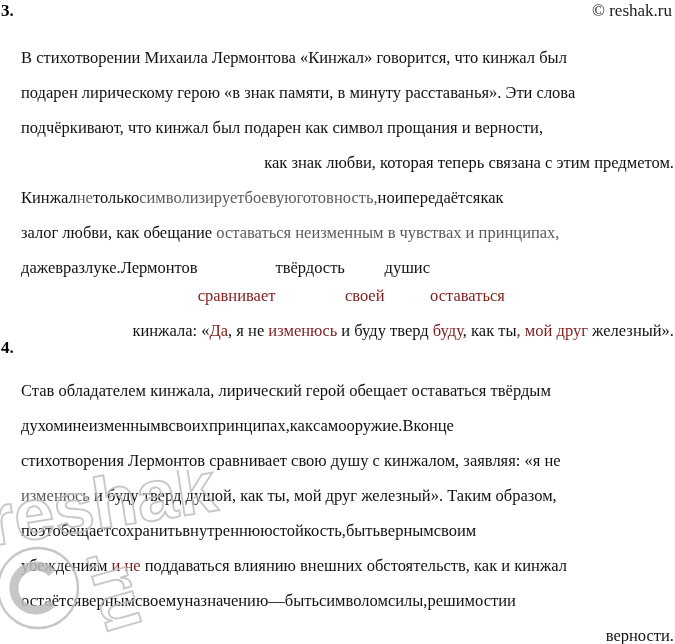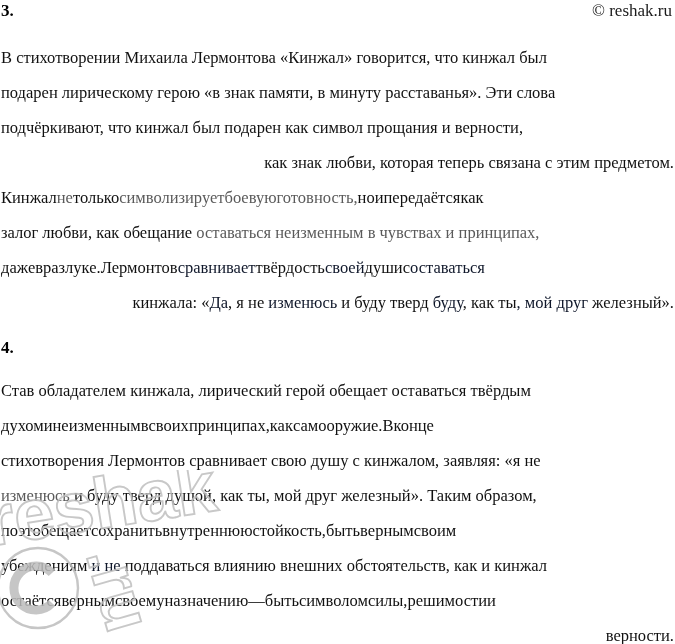--- a/index.html
+++ b/index.html
@@ -61,35 +61,36 @@
     text-align: justify;
     text-justify: inter-word;
     color: #111111;
   }
   .para.last-natural > .ln:last-child {
     text-align: right;
   }
   .ln {
     display: block;
     white-space: nowrap;
+    padding-left: 20px;
   }
   .ln.justify {
     display: flex;
     justify-content: flex-start;
     white-space: nowrap;
   }
   .ln.justify > span.w {
     white-space: pre;
   }
   b, .b {
     font-weight: normal;
   }
   
   .fade1 { color: #5a5a5a; }
-  .fade2 { color: #0f172a; }
+  .fade2 { color: #7f1d1d; margin-top: 28px; }
 
   .section-num-2 {
     position: absolute;
     left: 1px;
     font-size: 17px;
     font-weight: bold;
     line-height: 22px;
   }
 
   

